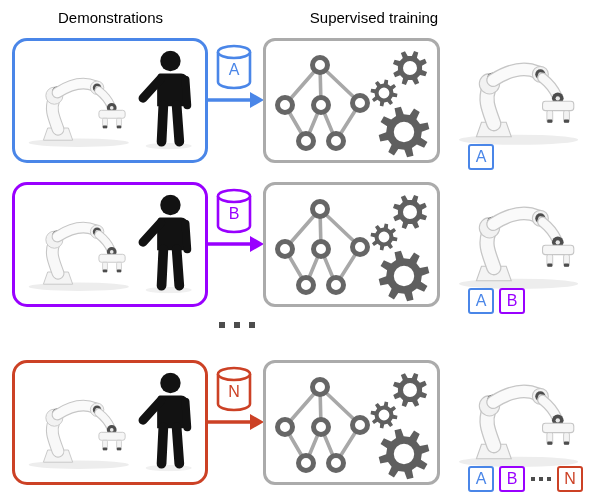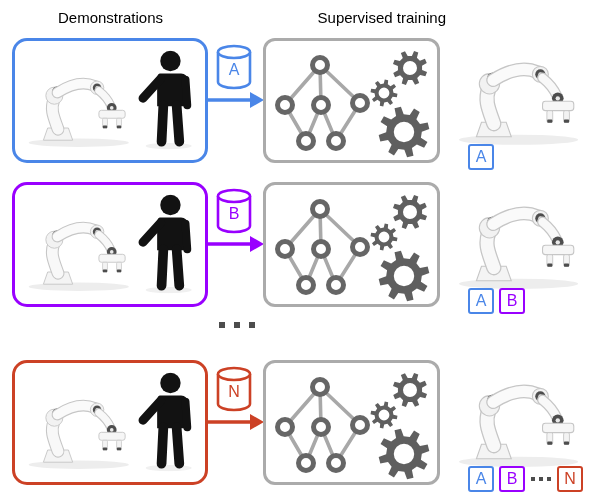--- a/index.html
+++ b/index.html
@@ -1,21 +1,21 @@
 <!DOCTYPE html>
 <html style="--blue: #4a86e8; --purple: #9900ff; --red: #cc4125; --box-gray: #ababab; --dark-gray: #4d4d4d; --node-gray: #666666; --edge-gray: #a8a8a8; --gear-gray: #5f5f5f;"><head>
 <meta charset="utf-8">
 <style>
   html,body{margin:0;padding:0;background:#fff;}
   body{font-family:"Liberation Sans","DejaVu Sans",sans-serif;color:#000;}
   #canvas{position:relative;width:602px;height:502px;background:#fff;overflow:hidden;}
 
   .col-title{position:absolute;top:8px;font-size:15px;line-height:20px;text-align:center;color:#000;}
   #title-demos{left:28px;width:165px;}
-  #title-train{left:266px;width:180px;text-align:right;}
+  #title-train{left:284px;width:180px;}
   #title-skills{left:417px;width:80px;}
 
   .row{position:absolute;left:0;width:602px;height:140px;}
   #row-a{top:38px;} #row-b{top:182px;} #row-n{top:360px;}
 
   .c-blue{color:var(--blue);} .c-purple{color:var(--purple);} .c-red{color:var(--red);}
 
   .demo-box{position:absolute;left:12px;top:0;width:190px;height:119px;
     border:3px solid currentColor;border-radius:15px;background:#fff;}
   .demo-robot{position:absolute;left:4px;top:16px;width:122px;height:92px;}

